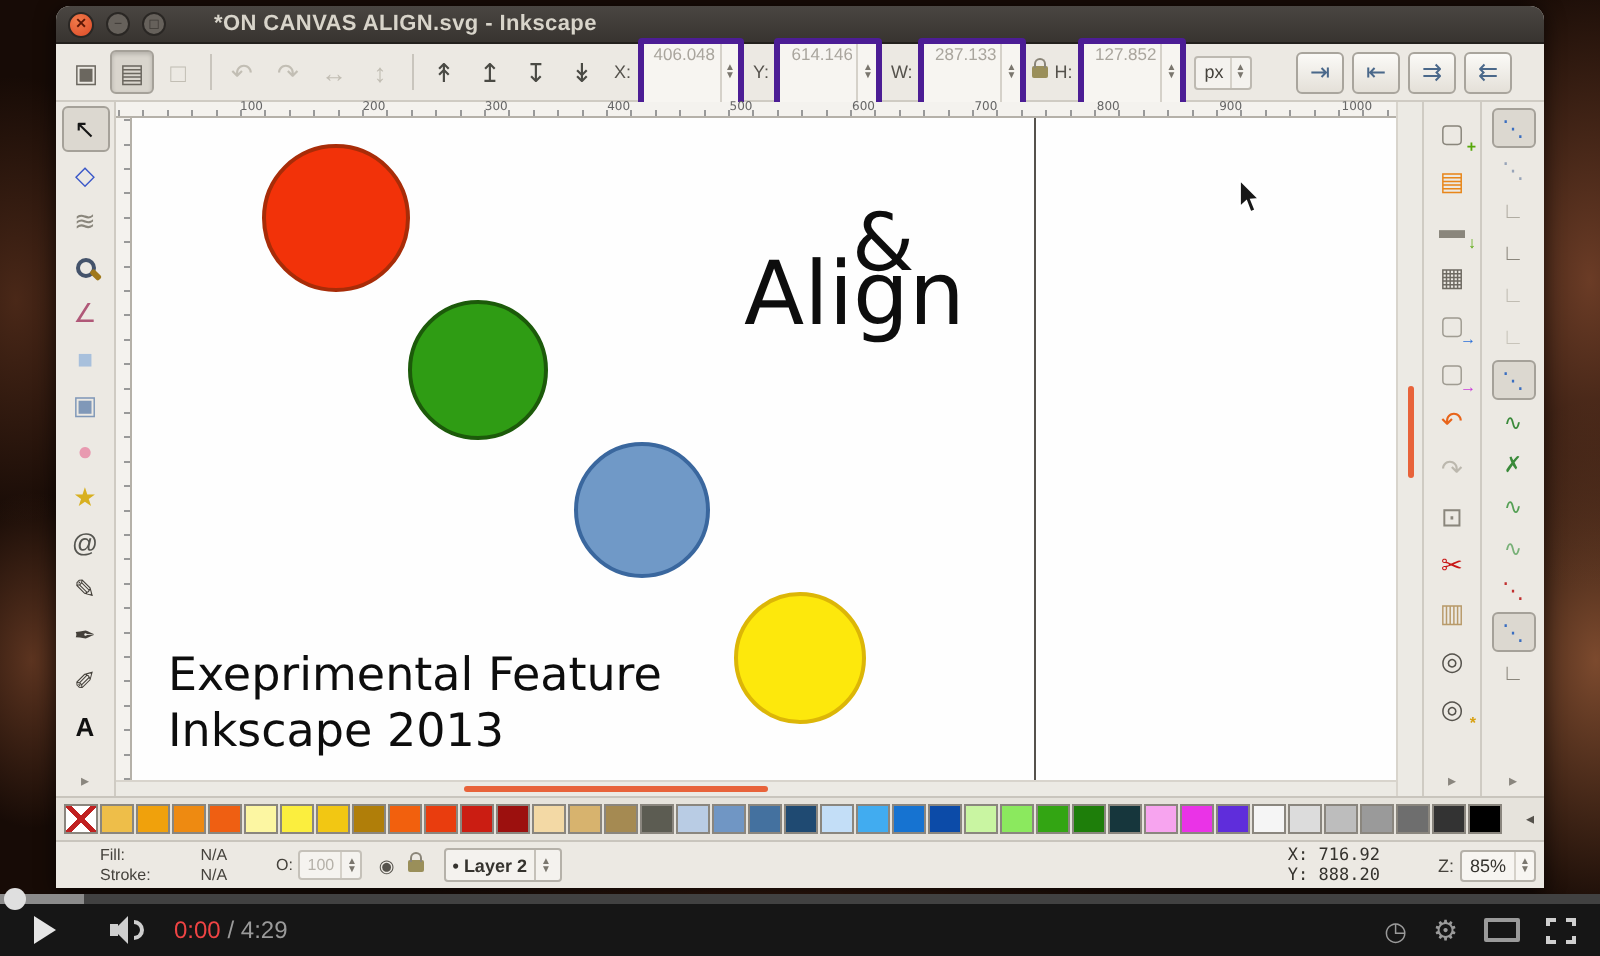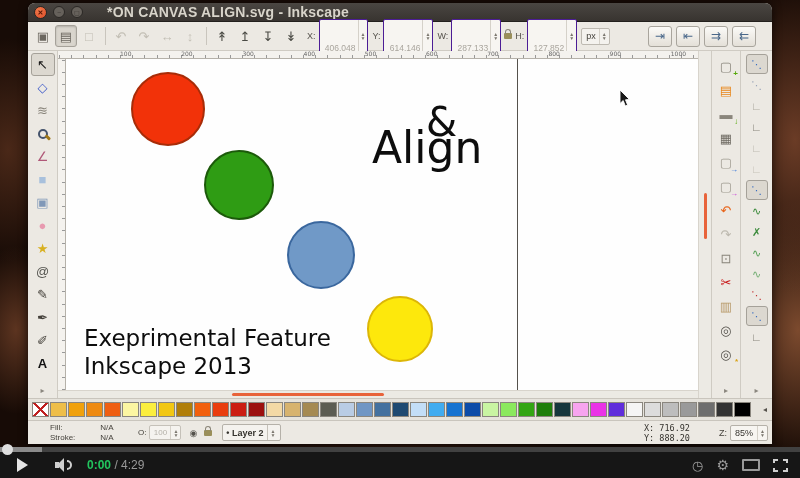--- a/index.html
+++ b/index.html
@@ -15,30 +15,30 @@
     #170b06;
 }
 
 .window{position:absolute;left:28px;top:3px;width:744px;height:441px;background:#ece9e3;
   border-radius:7px 7px 3px 3px;box-shadow:0 2px 10px rgba(0,0,0,.65)}
 .titlebar{height:19px;background:linear-gradient(#4a4642,#383430);border-radius:7px 7px 0 0;
   display:flex;align-items:center;border-bottom:1px solid #23201d}
 .wbtn{width:12px;height:12px;border-radius:50%;margin-left:6px;display:flex;align-items:center;
   justify-content:center;font-size:7px;line-height:1;color:#3e3a36;background:#66615b;border:1px solid #2a2724}
 .wbtn.close{width:13px;height:13px;background:radial-gradient(circle at 35% 30%,#f07a4a,#dd4b28);color:#5a1505;font-weight:bold}
-.wtitle{margin-left:24px;font-size:14px;font-weight:bold;color:#d8d4ca;letter-spacing:.2px}
+.wtitle{margin-left:24px;font-size:11px;font-weight:bold;color:#d8d4ca;letter-spacing:.2px}
 
 .toolbar{position:absolute;top:19px;left:0;right:0;height:29px;display:flex;align-items:center;
   border-bottom:1px solid #cfcbc3;padding-left:4px}
 .tbtn{display:inline-flex;width:22px;height:22px;flex:none;align-items:center;justify-content:center;
   font-size:13px;border-radius:3px;margin-right:1px}
 .tbtn.pressed{background:#d9d5cd;border:1px solid #a5a199;box-shadow:inset 0 1px 2px rgba(0,0,0,.18)}
 .tsep{width:1px;height:18px;background:#c9c5bd;margin:0 4px;flex:none}
 .fgroup{display:inline-flex;align-items:center;margin-left:4px;font-size:9px;color:#55524c;flex:none}
-.numbox{display:inline-flex;margin-left:3px;border:1px solid #4c1d95;background:#f7f5f1;border-radius:2px;height:35px;align-items:flex-end}
+.numbox{display:inline-flex;margin-left:3px;border:3px solid #4c1d95;background:#f7f5f1;border-radius:2px;height:35px;align-items:flex-start}
 .numbox input{width:38px;border:none;background:transparent;color:#a9a59d;font-size:8.5px;text-align:right;
   padding-right:2px;font-family:"Liberation Sans",sans-serif;outline:none}
 .spin{display:flex;flex-direction:column;justify-content:center;font-size:5px;line-height:4px;color:#7a766e;
   border-left:1px solid #d5d1c9;padding:0 2px;height:100%}
 .unitbox{display:inline-flex;align-items:center;margin-left:4px;border:1px solid #bdb9b1;background:#f4f2ee;
   border-radius:2px;height:17px;font-size:9px;color:#45423c;padding-left:4px;flex:none}
 .mini-lock{display:inline-block;width:8px;height:6px;background:#9a8f5a;border-radius:1px;position:relative;
   margin:0 3px;flex:none}
 .mini-lock:before{content:"";position:absolute;left:1px;top:-4px;width:4px;height:4px;border:1.5px solid #8a8578;
   border-bottom:none;border-radius:3px 3px 0 0}
@@ -121,21 +121,21 @@
 .buffered{position:absolute;left:0;top:0;width:42px;height:5px;background:#8b8b8b}
 .scrub{position:absolute;left:2px;top:-3px;width:11px;height:11px;border-radius:50%;background:#dfdfdf}
 .pcontrols{position:absolute;top:5px;left:0;right:0;bottom:0;display:flex;align-items:center}
 .play{margin-left:17px;display:flex}
 .ptri{display:block;width:0;height:0;border-top:7px solid transparent;border-bottom:7px solid transparent;border-left:11px solid #e5e5e5}
 .speaker{margin-left:27px;position:relative;width:20px;height:16px}
 .sp-rect{position:absolute;left:0;top:5px;width:4px;height:6px;background:#cfcfcf}
 .sp-tri{position:absolute;left:2px;top:1px;width:0;height:0;border:7px solid transparent;border-right:7px solid #cfcfcf;border-left:0}
 .sp-wave{position:absolute;left:12px;top:3px;width:5px;height:10px;border:2px solid #cfcfcf;border-left:none;border-radius:0 8px 8px 0}
 .ptime{margin-left:12px;font-size:12px;color:#9a9a9a}
-.ptime b{color:#22c55e;font-weight:bold}
+.ptime b{color:#ef4444;font-weight:normal}
 .pright{margin-left:auto;margin-right:12px;display:flex;align-items:center;gap:13px}
 .clockg{font-size:13px;color:#9a9a9a}
 .gearg{font-size:14px;color:#9a9a9a}
 .theater{width:18px;height:12px;border:2px solid #9a9a9a;border-radius:1px}
 .fsbtn{position:relative;width:15px;height:13px}
 .fsbtn span{position:absolute;width:5px;height:4px}
 .fsbtn .tl{left:0;top:0;border-left:2px solid #cfcfcf;border-top:2px solid #cfcfcf}
 .fsbtn .tr{right:0;top:0;border-right:2px solid #cfcfcf;border-top:2px solid #cfcfcf}
 .fsbtn .bl{left:0;bottom:0;border-left:2px solid #cfcfcf;border-bottom:2px solid #cfcfcf}
 .fsbtn .br{right:0;bottom:0;border-right:2px solid #cfcfcf;border-bottom:2px solid #cfcfcf}

